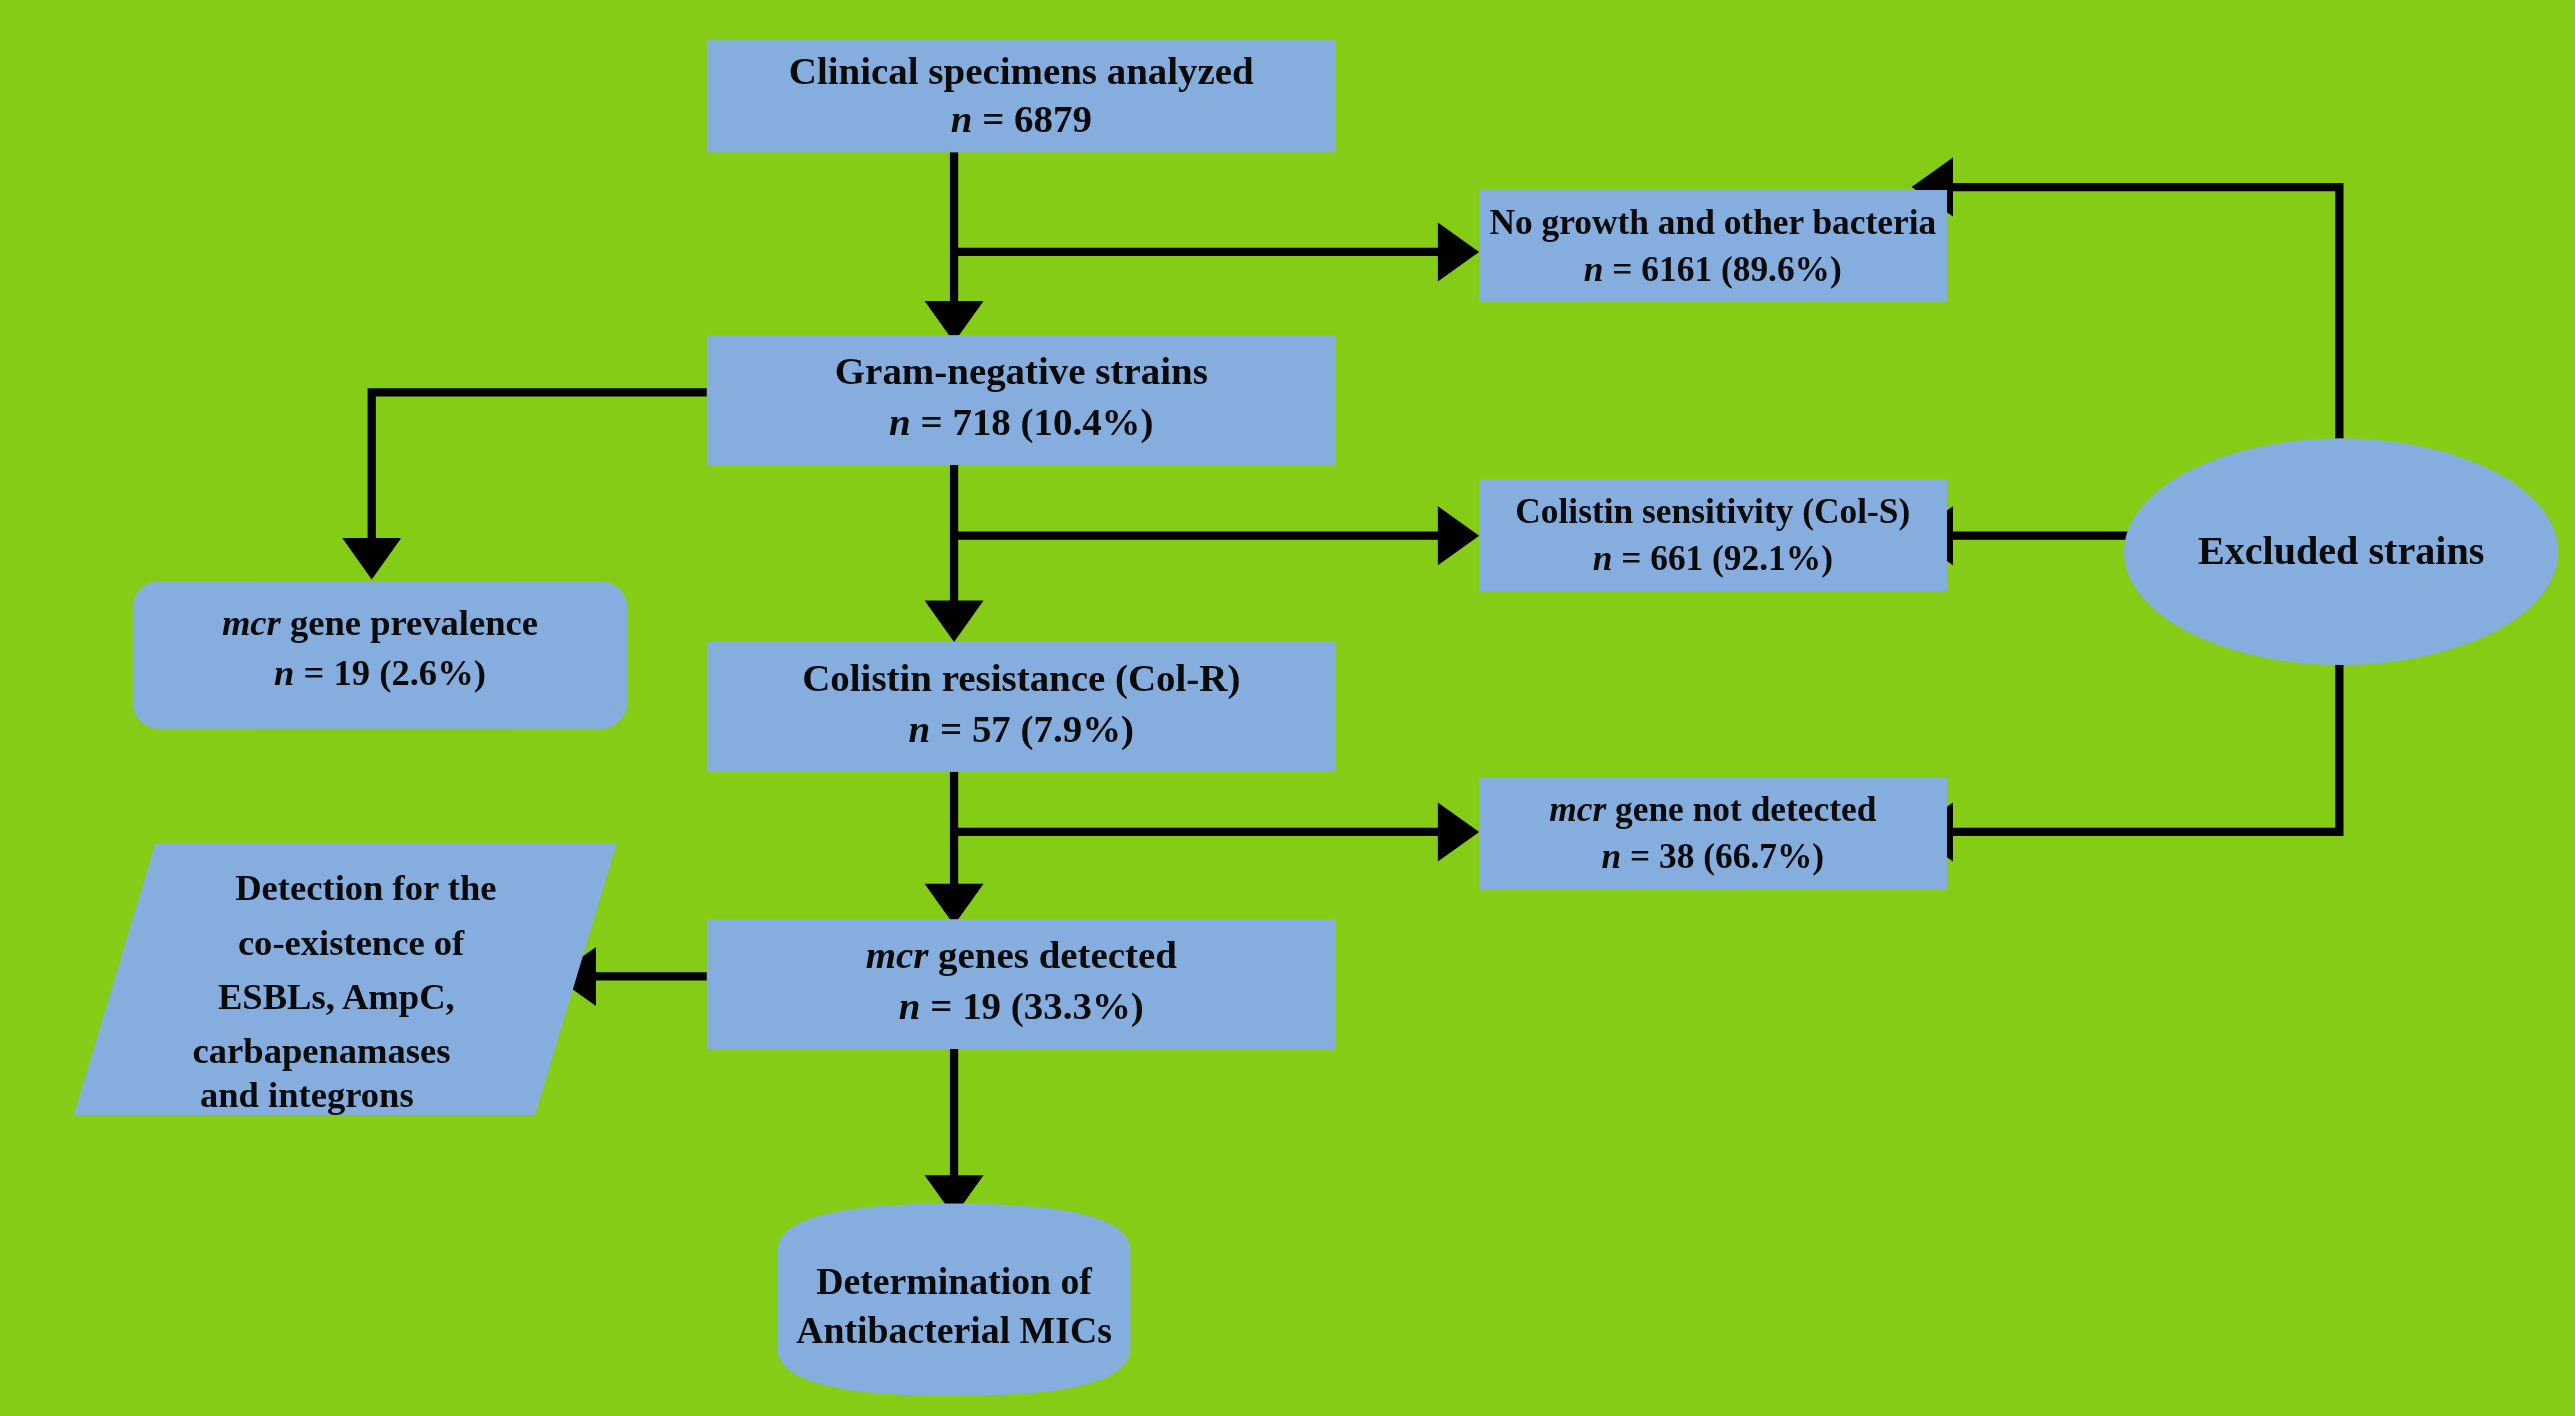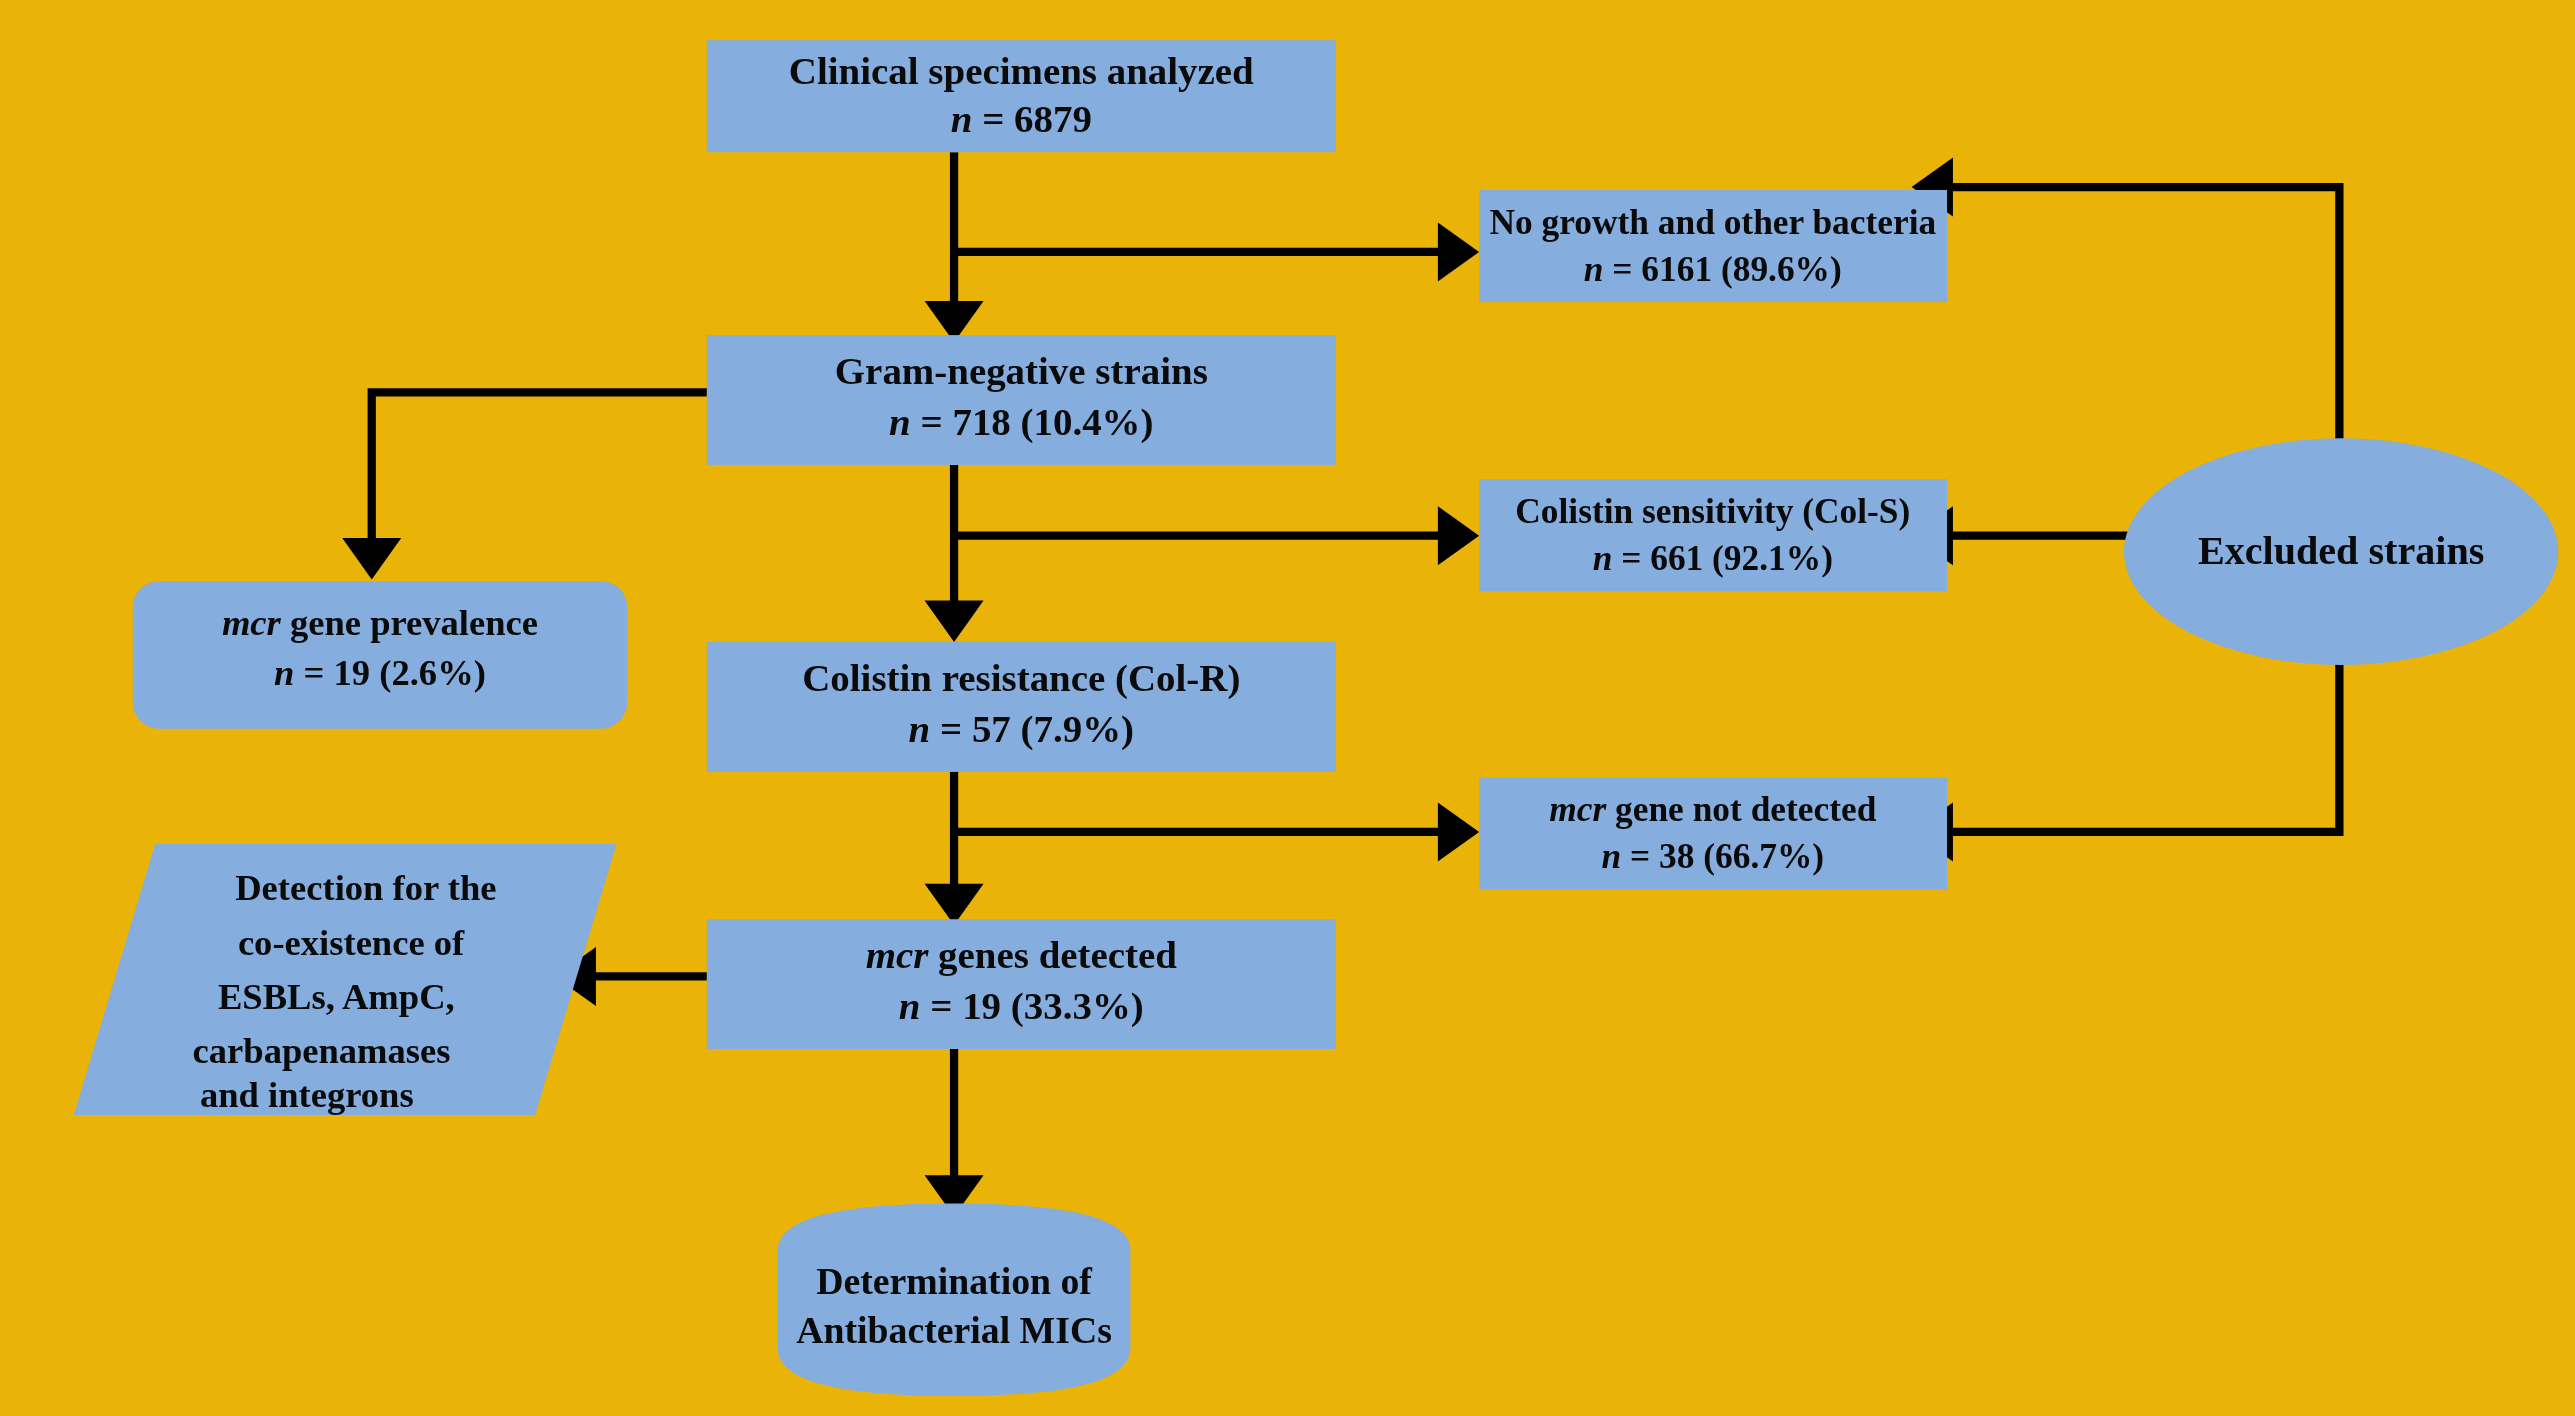--- a/index.html
+++ b/index.html
@@ -11,21 +11,21 @@
   body {
     width: 2576px;
     height: 1416px;
     overflow: hidden;
     font-family: "Liberation Serif", "DejaVu Serif", serif;
   }
   #flow-root {
     position: relative;
     width: 2576px;
     height: 1416px;
-    background: #eab308;
+    background: #84cc16;
   }
   svg#flow-svg {
     position: absolute;
     top: 0;
     left: 0;
     width: 2576px;
     height: 1416px;
     display: block;
   }
   .node-text {

